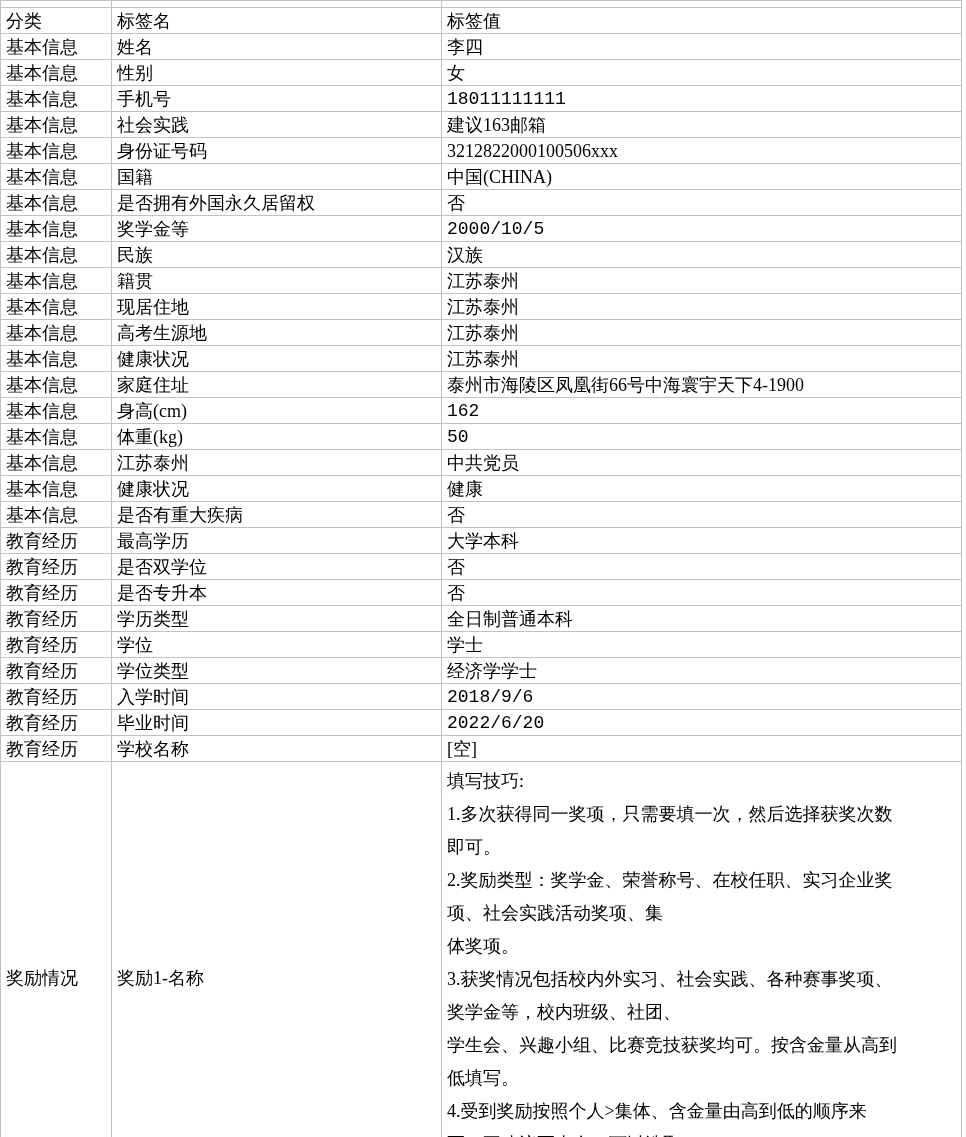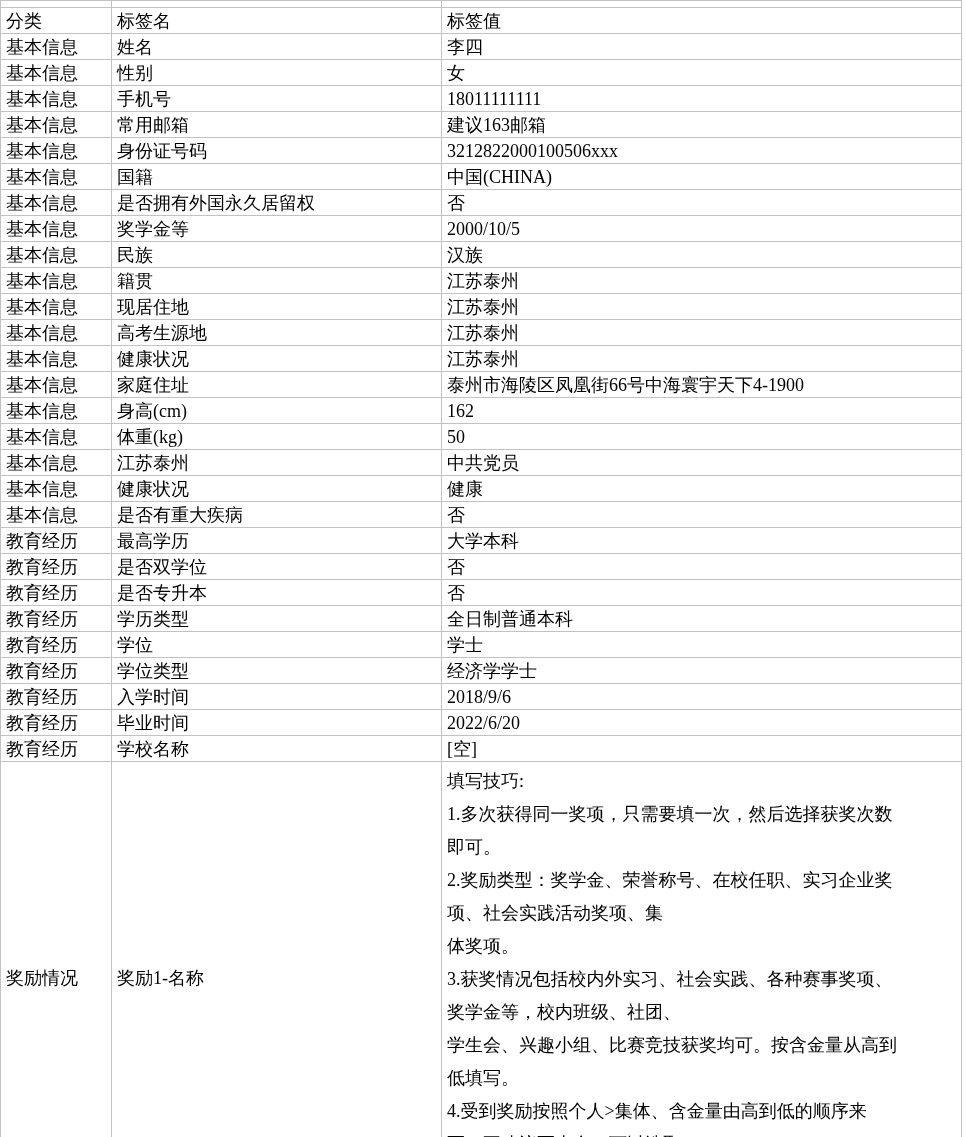--- a/index.html
+++ b/index.html
@@ -34,21 +34,21 @@
     text-align: left;
     vertical-align: middle;
     overflow: hidden;
     line-height: 24px;
   }
   tr.row { height: 26px; }
   tr.sliver-top { height: 7px; }
   tr.sliver-bottom { height: 6px; }
   tr.sliver-top td, tr.sliver-bottom td { padding: 0; }
   td.val { white-space: pre-line; }
-  td.num { text-align: right; }
+  td.num { text-align: right; font-family: Liberation Mono, monospace; }
   tr.tall { height: 345px; }
   tr.tall td.val {
     vertical-align: top;
     padding-top: 3px;
     line-height: 33px;
   }
 </style>
 </head>
 <body>
 
@@ -81,21 +81,21 @@
         <td>性别</td>
         <td class="val">女</td>
       </tr>
       <tr class="row">
         <td>基本信息</td>
         <td>手机号</td>
         <td class="val num">18011111111</td>
       </tr>
       <tr class="row">
         <td>基本信息</td>
-        <td>常用邮箱</td>
+        <td>社会实践</td>
         <td class="val">建议163邮箱</td>
       </tr>
       <tr class="row">
         <td>基本信息</td>
         <td>身份证号码</td>
         <td class="val">3212822000100506xxx</td>
       </tr>
       <tr class="row">
         <td>基本信息</td>
         <td>国籍</td>

